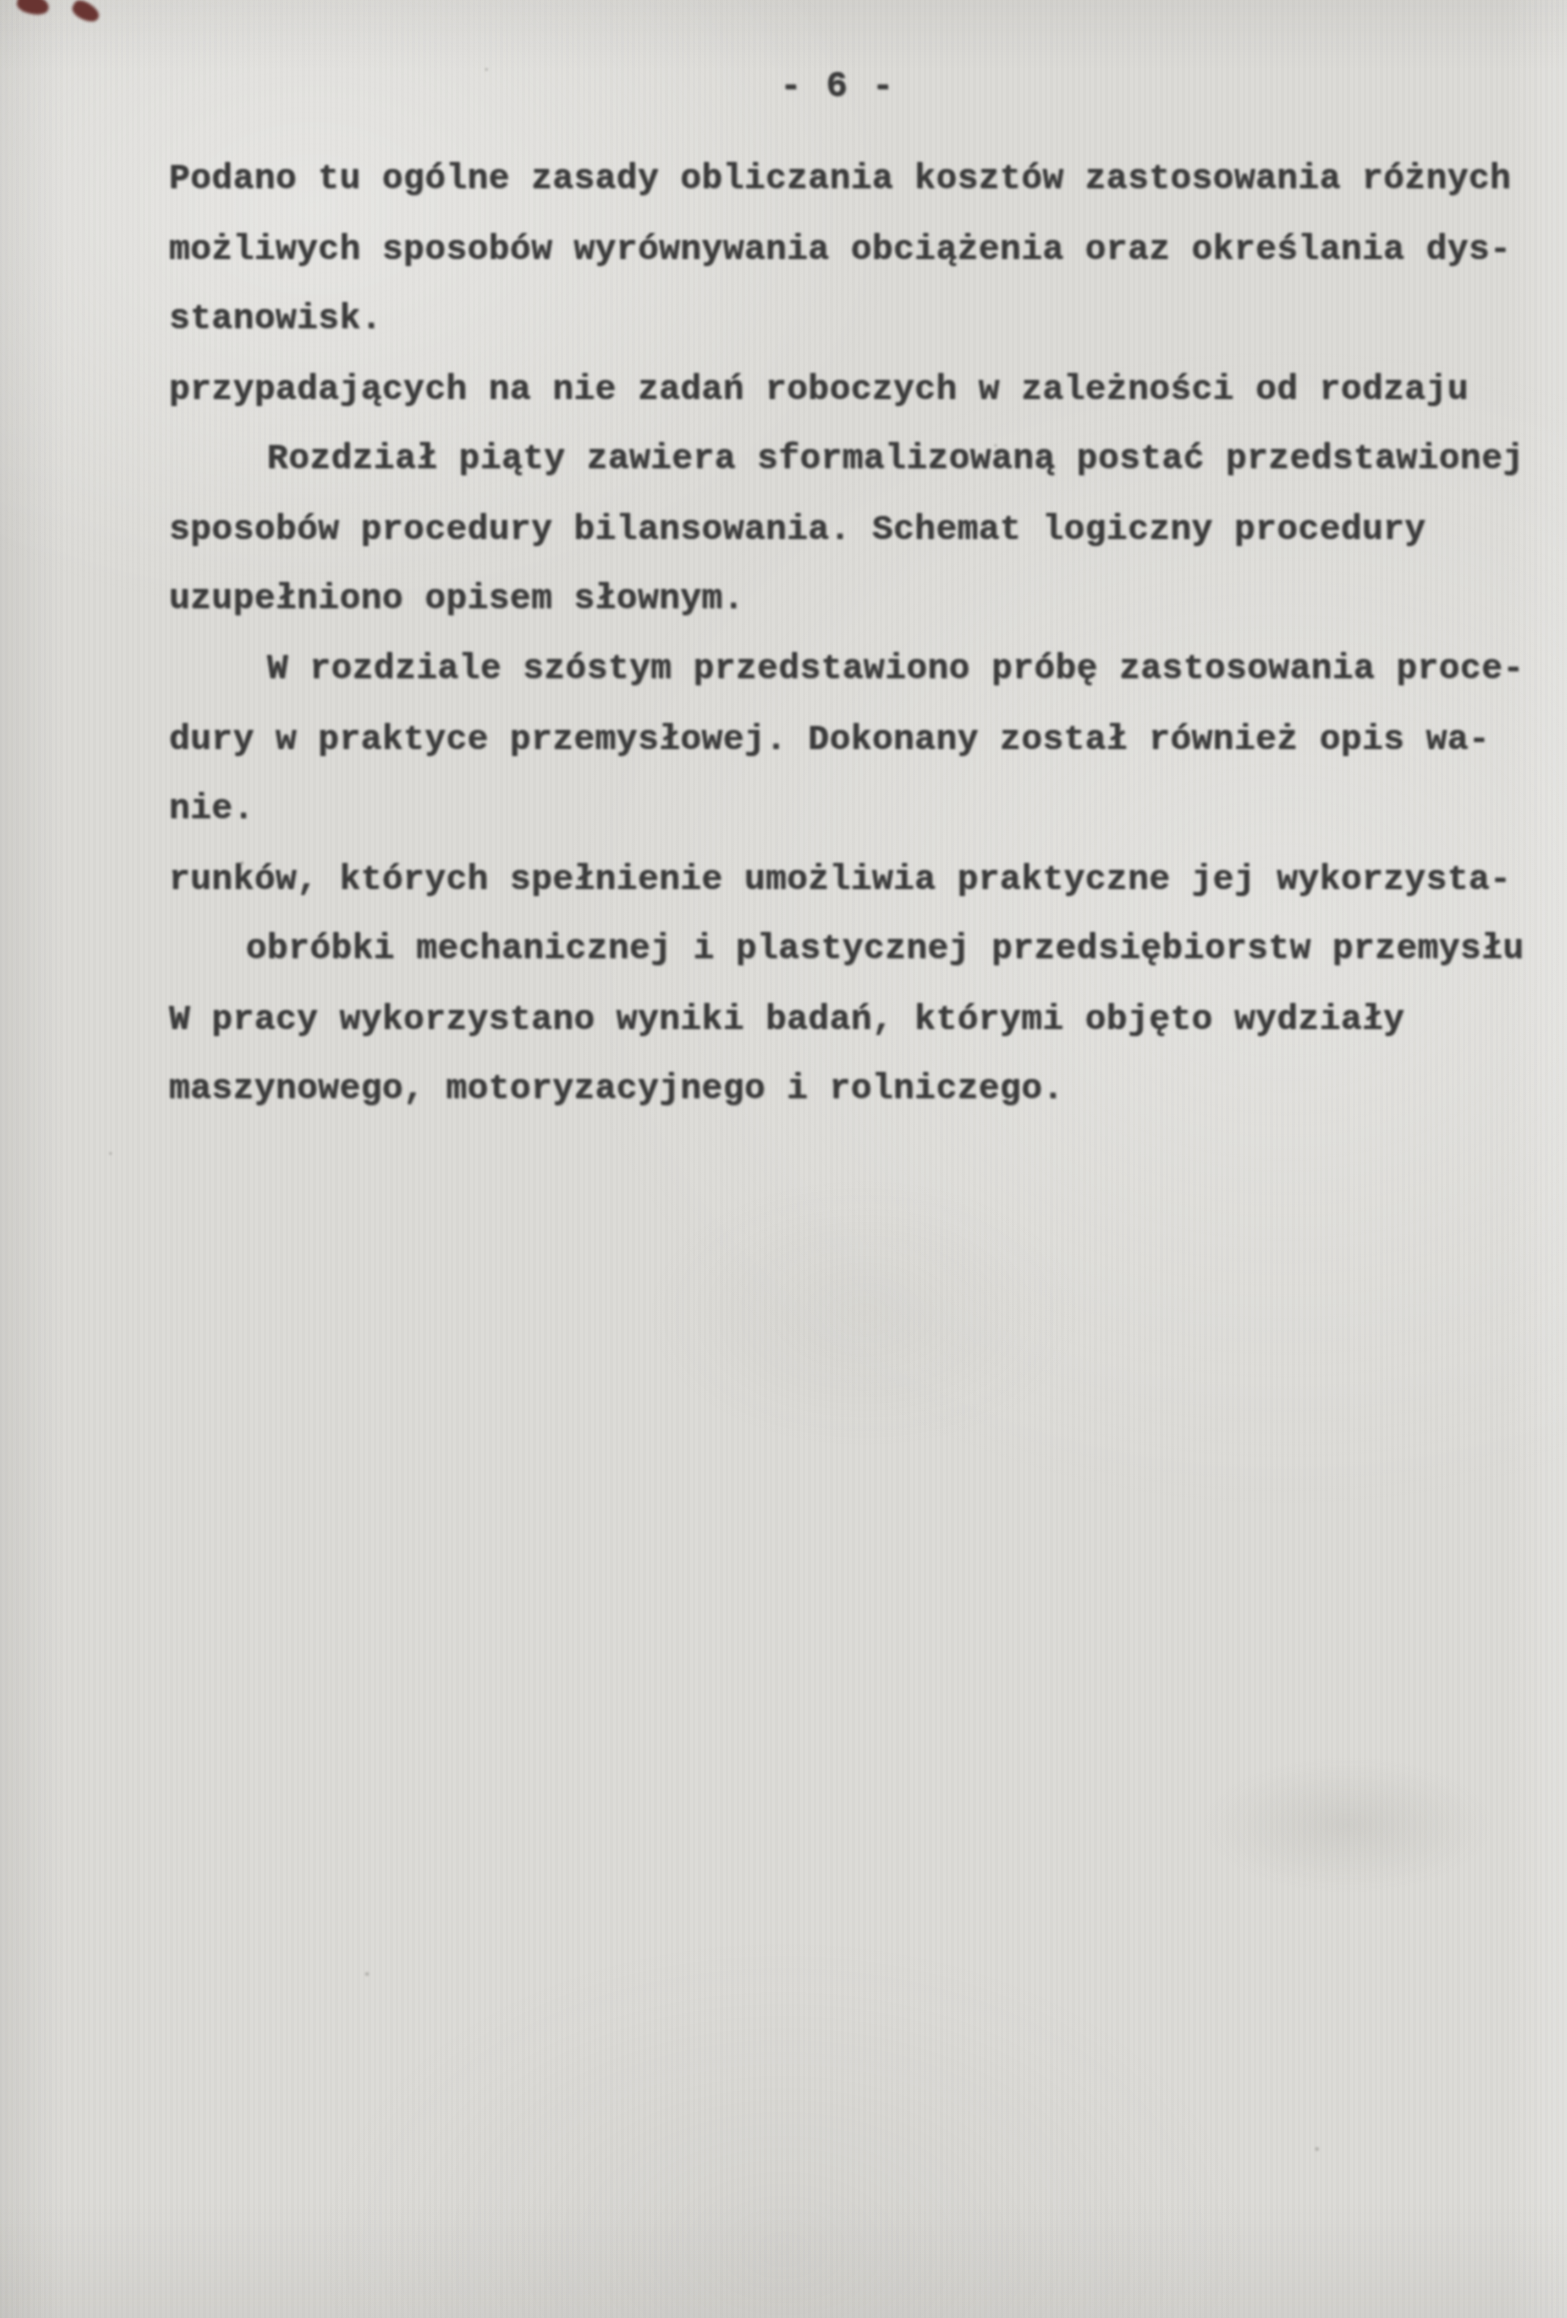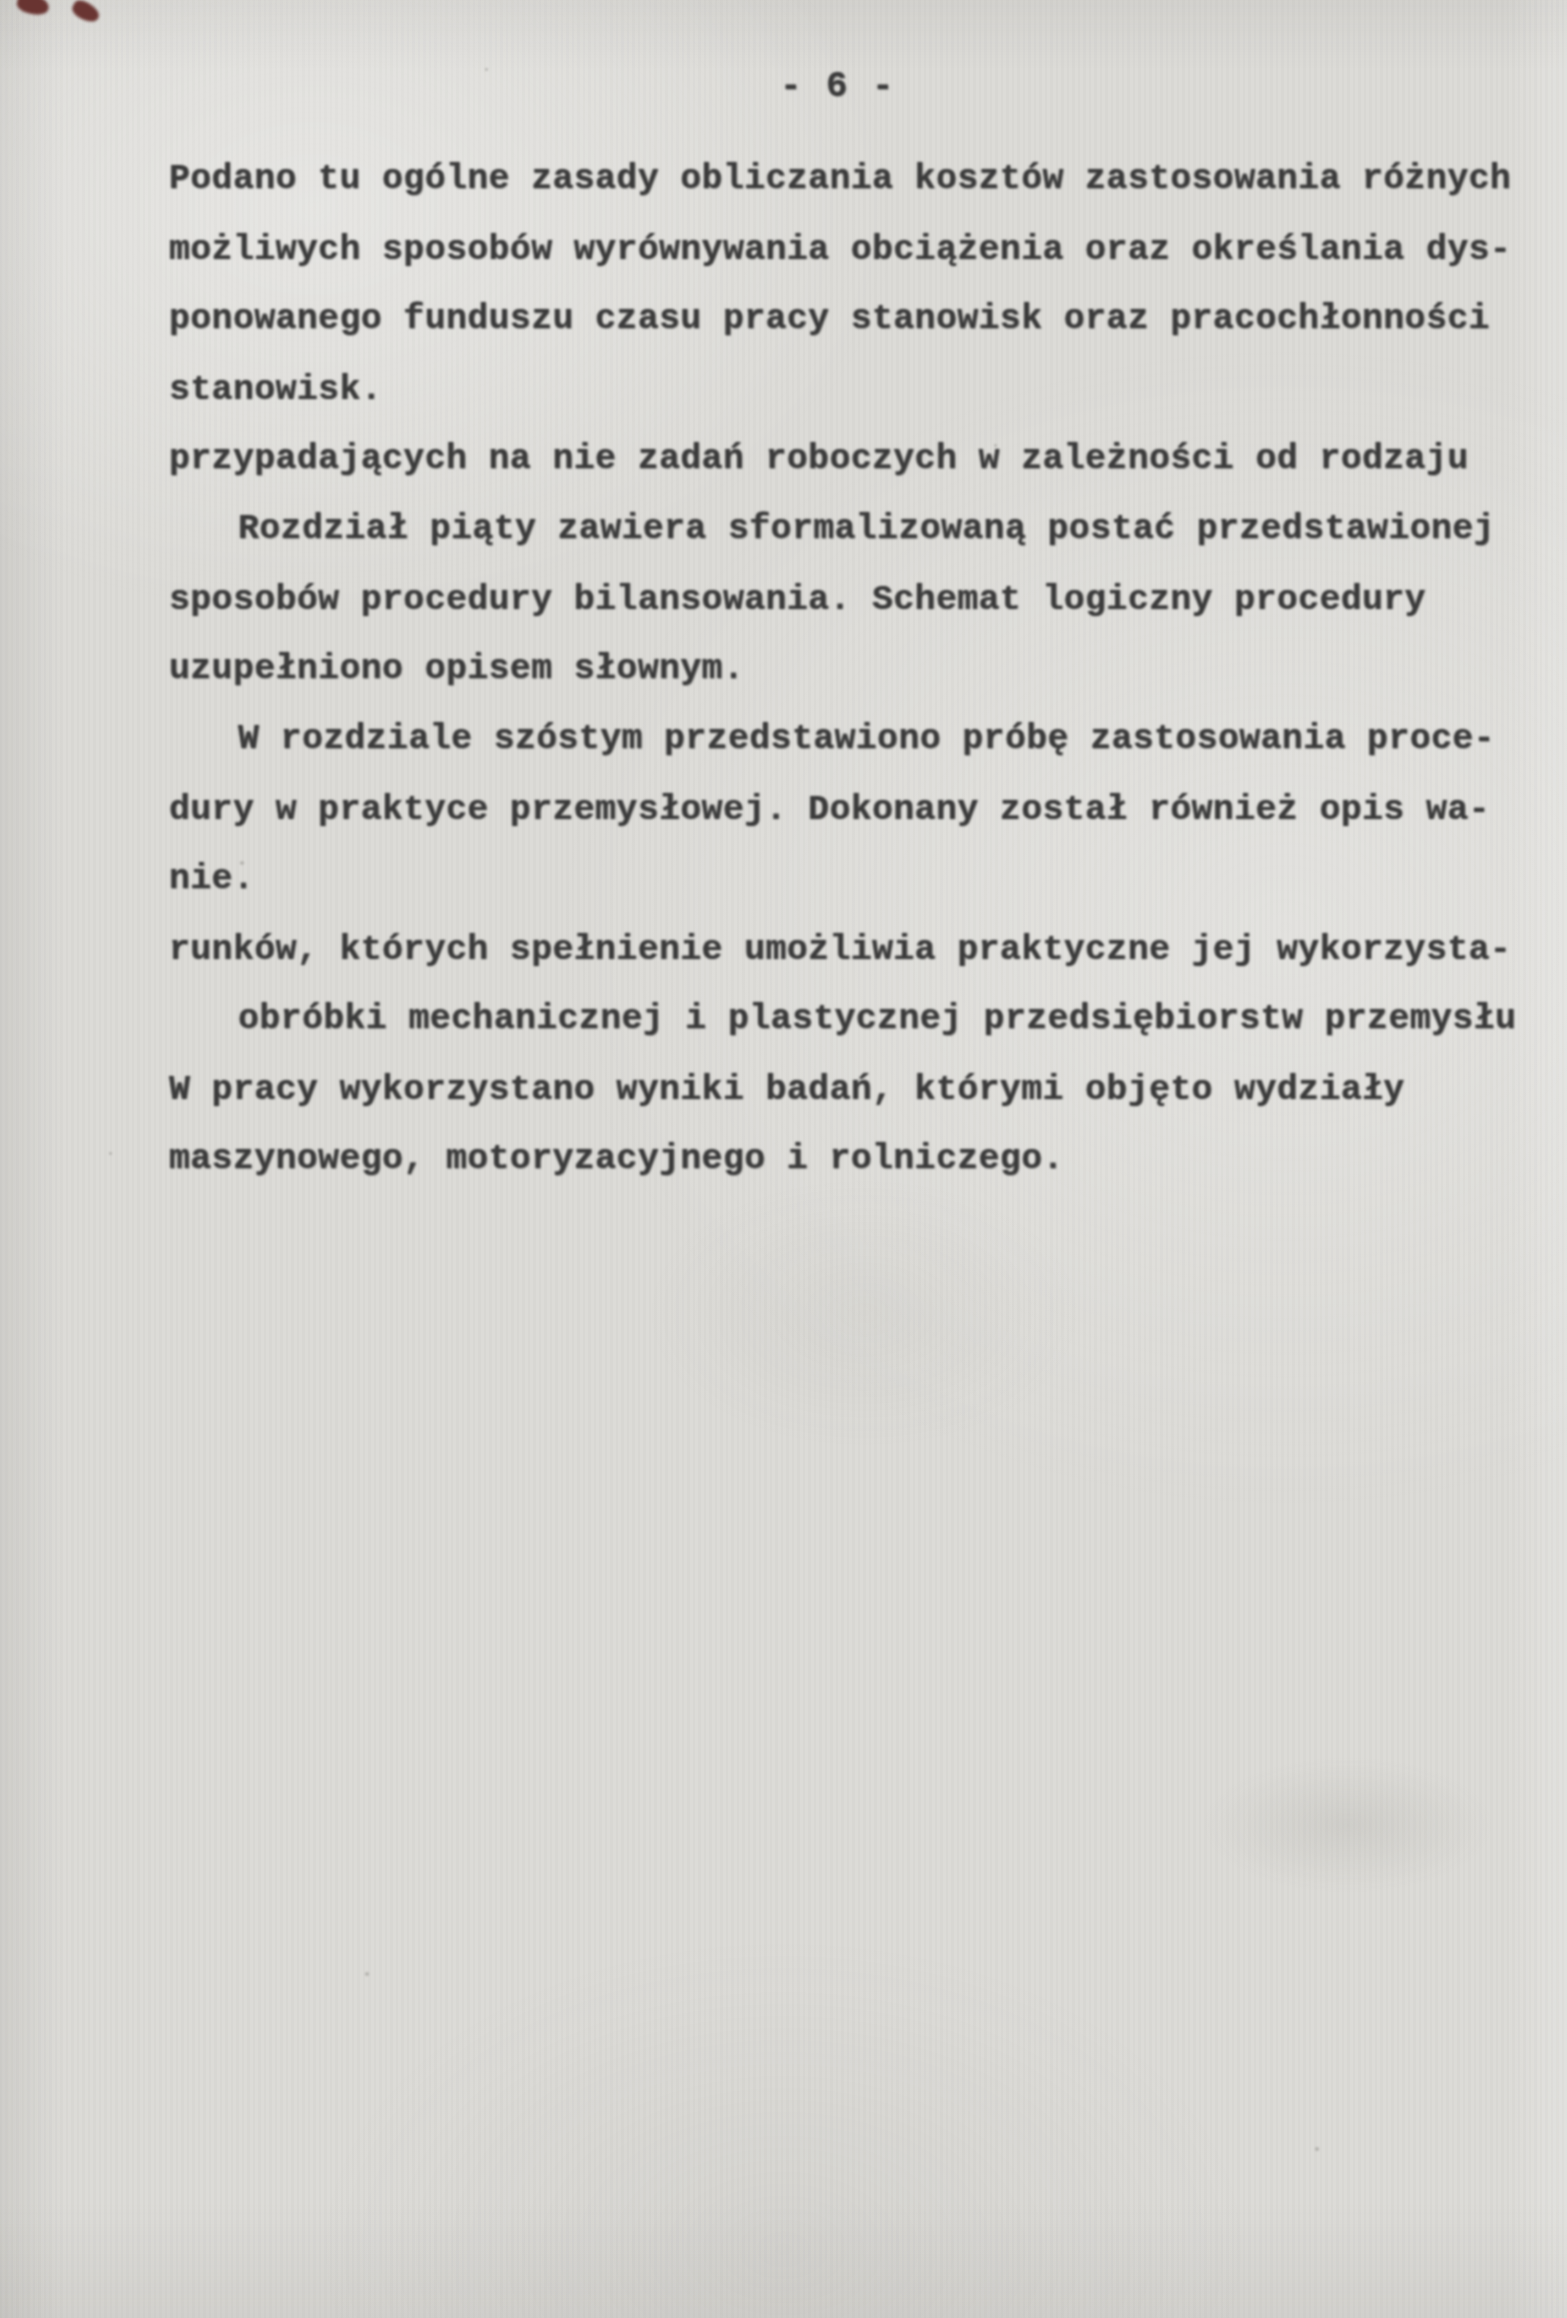--- a/index.html
+++ b/index.html
@@ -40,21 +40,21 @@
     position: absolute;
     left: 169px;
     top: 144px;
     width: 1355px;
     font-size: 35px;
     line-height: 70px;
     letter-spacing: 0.3px;
   }
 
   .paragraph { margin: 0; }
-  .paragraph.indented .text-line:first-child { text-indent: 69px; }
+  .paragraph.indented .text-line:first-child { text-indent: 69px; text-align: right; }
   .text-line { white-space: pre; }
   .paragraph .text-line:nth-child(even) { transform: translateY(0.7px); }
 
   .edge-mark {
     position: absolute;
     filter: blur(1.5px);
     border-radius: 40% 60% 55% 45%;
     opacity: 0.9;
   }
   .edge-mark.m1 { left: 16.6px; top: -5.5px; width: 32px; height: 19.4px; transform: rotate(14deg); }
@@ -87,21 +87,20 @@
 <div class="speck s4"></div>
 <div class="speck s5"></div>
 <div class="speck s6"></div>
 
 <div class="page-number typewriter" style="color: rgb(59, 59, 59);">- 6 -</div>
 
 <div class="text-block typewriter" style="color: rgb(59, 59, 59);">
     <div class="paragraph">
       <div class="text-line">Podano tu ogólne zasady obliczania kosztów zastosowania różnych</div>
       <div class="text-line">możliwych sposobów wyrównywania obciążenia oraz określania dys-</div>
-      <div class="text-line">ponowanego funduszu czasu pracy stanowisk oraz pracochłonności</div>
       <div class="text-line">stanowisk.</div>
       <div class="text-line">przypadających na nie zadań roboczych w zależności od rodzaju</div>
     </div>
     <div class="paragraph indented">
       <div class="text-line">Rozdział piąty zawiera sformalizowaną postać przedstawionej</div>
       <div class="text-line">sposobów procedury bilansowania. Schemat logiczny procedury</div>
       <div class="text-line">uzupełniono opisem słownym.</div>
     </div>
     <div class="paragraph indented">
       <div class="text-line">W rozdziale szóstym przedstawiono próbę zastosowania proce-</div>

